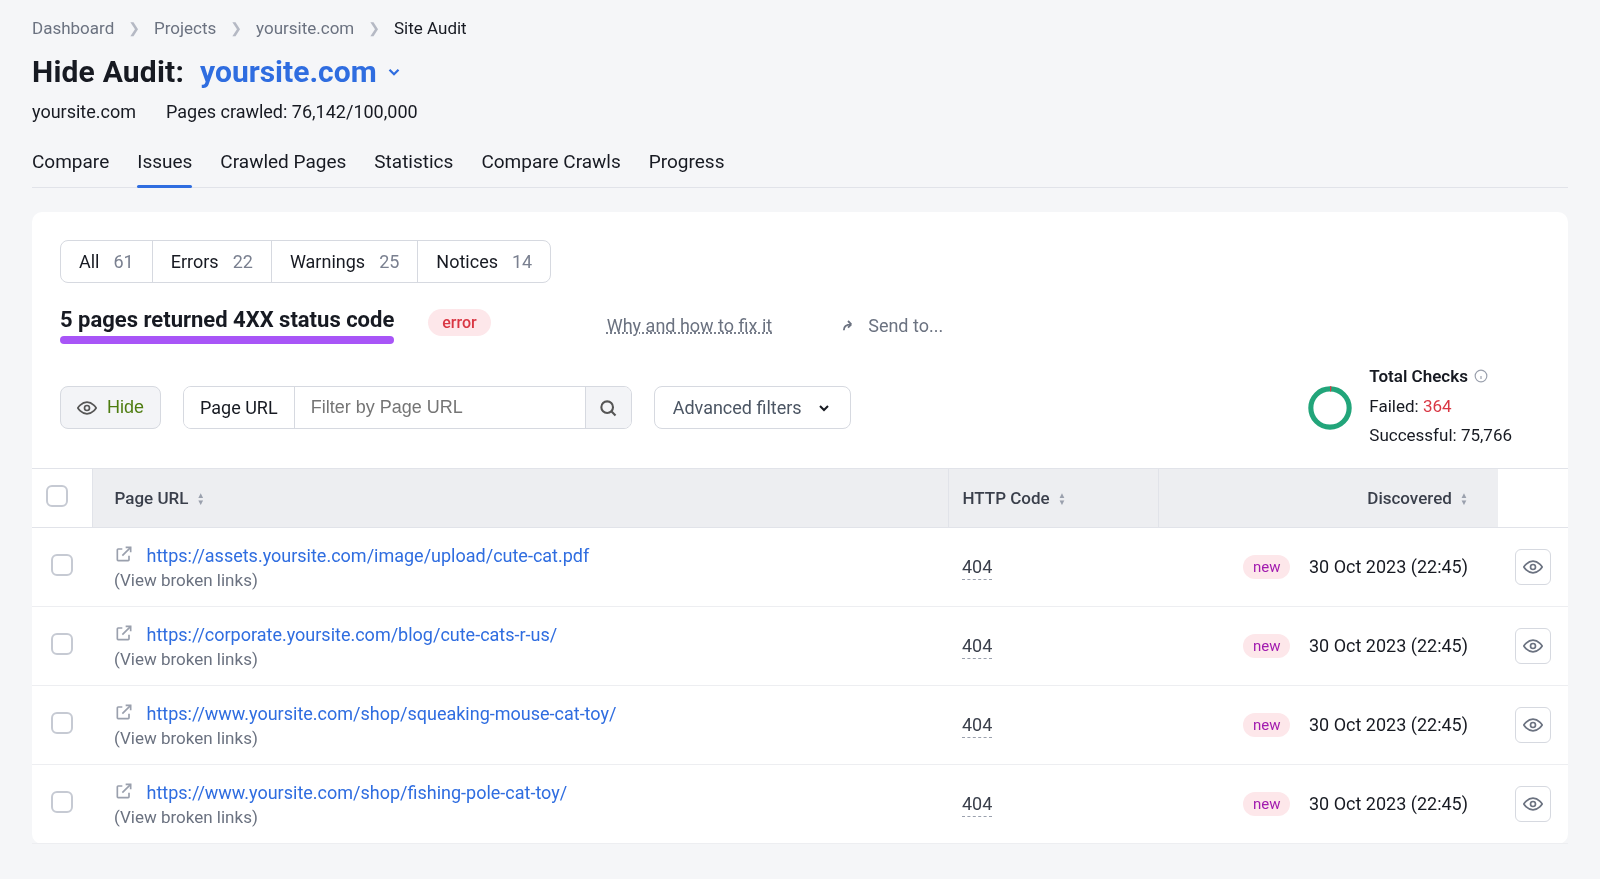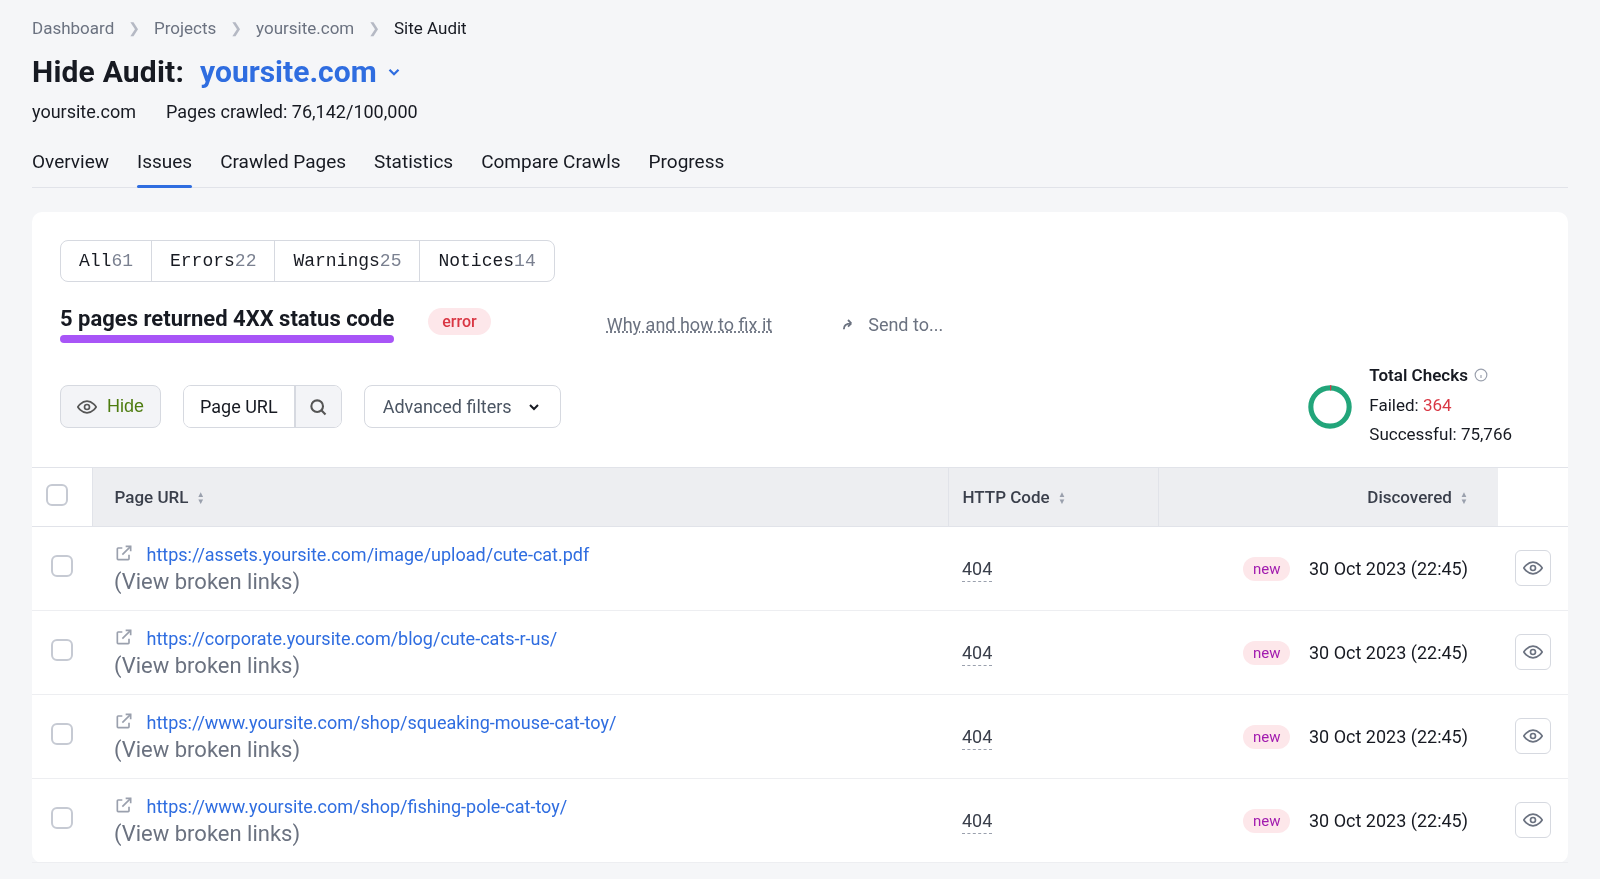--- a/index.html
+++ b/index.html
@@ -29,21 +29,21 @@
   
   .tabs { display: flex; gap: 28px; margin-top: 28px; border-bottom: 1px solid #e1e3e9; font-size: 19px; }
   .tab { padding: 0 0 14px 0; color: #171a22; cursor: pointer; position: relative; }
   .tab.active::after { content: ""; position: absolute; left: 0; right: 0; bottom: -1px; height: 3px; background: #2f6de0; border-radius: 2px; }
 
   
   .card { background: #fff; border-radius: 10px; margin-top: 24px; padding: 28px 0 0 0; }
 
   
   .segmented { display: inline-flex; margin: 0 0 24px 28px; border: 1px solid #d6d9e0; border-radius: 8px; overflow: hidden; }
-  .segmented .seg { display: inline-flex; gap: 0; padding: 10px 18px; font-size: 18px; cursor: pointer; border-right: 1px solid #d6d9e0; font-family: Liberation Mono, monospace; }
+  .segmented .seg { display: inline-flex; gap: 14px; padding: 10px 18px; font-size: 18px; cursor: pointer; border-right: 1px solid #d6d9e0; }
   .segmented .seg:last-child { border-right: none; }
   .segmented .seg .cnt { color: #7a8090; }
 
   
   .issue-header { display: flex; align-items: center; gap: 26px; padding: 0 28px; }
   .issue-title-wrap { position: relative; padding-bottom: 12px; }
   .issue-title { font-size: 22px; font-weight: 700; }
   .issue-title-wrap::after { content: ""; position: absolute; left: 0; bottom: 0; width: 100%; height: 8px; background: #a855f7; border-radius: 4px; }
   .badge-error { background: #fde7ea; color: #d93744; padding: 4px 14px; border-radius: 999px; font-size: 16px; font-weight: 500; margin-left: 8px; align-self: flex-start; margin-top: 2px; }
   .fix-link { color: #6b7280; text-decoration: underline dotted; font-size: 18px; margin-left: 90px; cursor: pointer; }
@@ -81,21 +81,21 @@
   .trow .td-check { width: 60px; text-align: center; vertical-align: middle; }
   .trow .td-url { padding-left: 22px; }
   .trow .td-http { width: 210px; text-align: left; padding-right: 44px; vertical-align: middle; color: #3a3f4b; }
   .trow .td-http span { border-bottom: 1px dashed #9aa0ad; padding-bottom: 2px; }
   .trow .td-disc { width: 340px; text-align: right; padding-right: 30px; vertical-align: middle; white-space: nowrap; }
   .trow .td-eye { width: 70px; text-align: center; vertical-align: middle; }
 
   .checkbox { width: 22px; height: 22px; border: 2px solid #c6cad3; border-radius: 6px; display: inline-block; cursor: pointer; background: #fff; }
   .ext-icon { color: #9aa0ad; margin-right: 8px; vertical-align: -2px; }
   .url-link { color: #2f6de0; cursor: pointer; }
-  .broken-link { color: #6b7280; font-size: 22px; cursor: pointer; margin-top: 4px; display: inline-block; }
+  .broken-link { color: #6b7280; font-size: 17px; cursor: pointer; margin-top: 4px; display: inline-block; }
   .new-badge { background: #fde7ea; color: #a21caf; padding: 3px 10px; border-radius: 999px; font-size: 15px; margin-right: 14px; vertical-align: 1px; }
   .eye-btn { width: 36px; height: 36px; border: 1px solid #d6d9e0; border-radius: 6px; display: inline-flex; align-items: center; justify-content: center; cursor: pointer; color: #6b7280; background: #fff; }
 
   svg.icon { width: 20px; height: 20px; }
 </style>
 </head>
 <body>
 <div class="page">
 
 <nav class="breadcrumb">
@@ -117,21 +117,21 @@
         </svg>
   </span>
 </div>
 
 <div class="subrow">
   <span>yoursite.com</span>
   <span>Pages crawled: 76,142/100,000</span>
 </div>
 
 <div class="tabs">
-  <div class="tab">Overview</div>
+  <div class="tab">Compare</div>
   <div class="tab active">Issues</div>
   <div class="tab">Crawled Pages</div>
   <div class="tab">Statistics</div>
   <div class="tab">Compare Crawls</div>
   <div class="tab">Progress</div>
 </div>
 
 <div class="card">
 
   <div class="segmented">
@@ -171,20 +171,21 @@
     <button class="btn light">
       <svg class="icon" viewBox="0 0 24 24" fill="none" stroke="#555" stroke-width="2">
             <path d="M1 12s4-7 11-7 11 7 11 7-4 7-11 7S1 12 1 12z"></path>
             <circle cx="12" cy="12" r="3"></circle>
           </svg>
       <span>Hide</span>
     </button>
 
     <div class="input-group">
       <span class="selector">Page URL</span>
+      <input type="text" placeholder="Filter by Page URL" style="">
       <button class="search-btn">
         <svg class="icon" viewBox="0 0 24 24" fill="none" stroke="#555" stroke-width="2.5">
               <circle cx="11" cy="11" r="7"></circle>
               <line x1="21" y1="21" x2="16" y2="16"></line>
             </svg>
       </button>
     </div>
 
     <div class="adv-filters">
       <span>Advanced filters</span>

